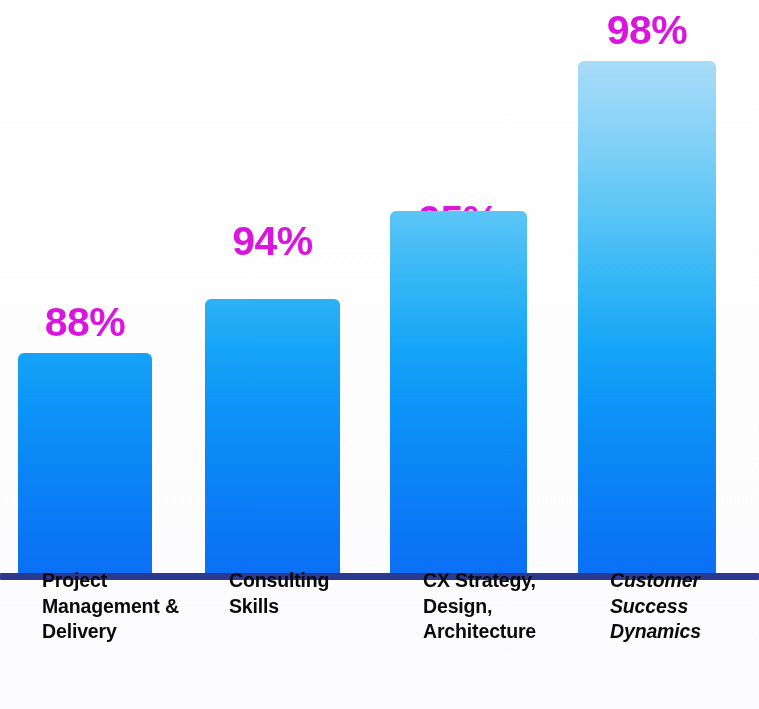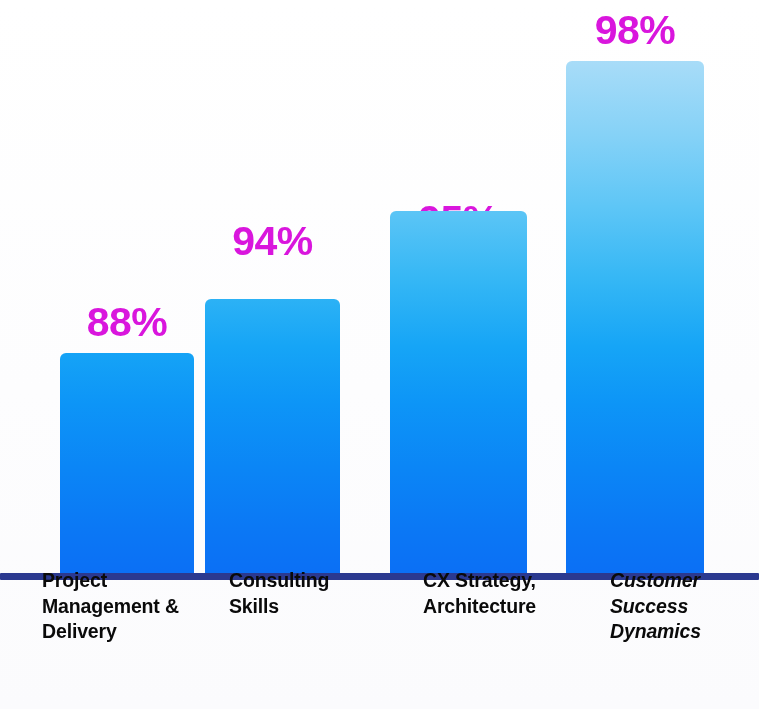--- a/index.html
+++ b/index.html
@@ -103,36 +103,36 @@
     letter-spacing: -0.15px;
   }
 </style>
 </head>
 <body>
 
 <div id="chart-root">
 
   <div class="plot-area">
 
-    <div class="bar-group" style="left:18px; width:134px; height:227px;margin-left:42px;">
+    <div class="bar-group" style="left:18px; width:134px; height:227px;">
       <div class="value-label" style="top:-51px;">88%</div>
       <div class="bar" style="height:227px; background-size:100% 519px; background-position:0 100%;"></div>
     </div>
 
     <div class="bar-group" style="left:205px; width:135px; height:308px;">
       <div class="value-label" style="top:-51px;">94%</div>
       <div class="bar" style="height:281px; background-size:100% 519px; background-position:0 100%;"></div>
     </div>
 
     <div class="bar-group" style="left:390px; width:137px; height:329px;">
       <div class="value-label" style="top:-51px;">95%</div>
       <div class="bar" style="height:369px; background-size:100% 519px; background-position:0 100%;"></div>
     </div>
 
-    <div class="bar-group" style="left:566px; width:138px; height:519px;">
+    <div class="bar-group" style="left:578px; width:138px; height:519px;">
       <div class="value-label" style="top:-51px;">98%</div>
       <div class="bar" style="height:519px; background-size:100% 519px; background-position:0 100%;"></div>
     </div>
 
   </div>
 
   <div class="axis-baseline"></div>
 
   <div class="labels-row">
 
@@ -142,20 +142,21 @@
       <div>Delivery</div>
     </div>
 
     <div class="cat-label" style="left:205px; width:175px;">
       <div>Consulting</div>
       <div>Skills</div>
     </div>
 
     <div class="cat-label" style="left:399px; width:180px;">
       <div>CX Strategy,</div>
+      <div>Design,</div>
       <div>Architecture</div>
     </div>
 
     <div class="cat-label" style="left:586px; width:170px;font-style:italic;">
       <div>Customer</div>
       <div>Success</div>
       <div>Dynamics</div>
     </div>
 
   </div>

